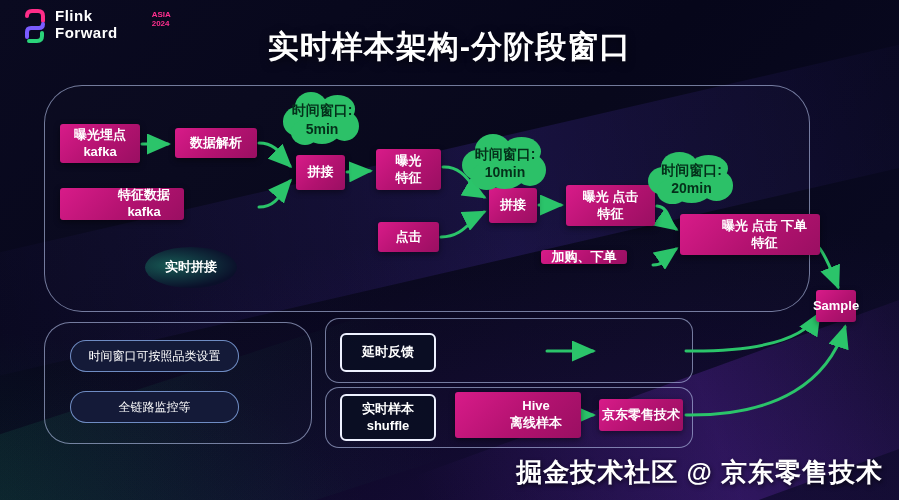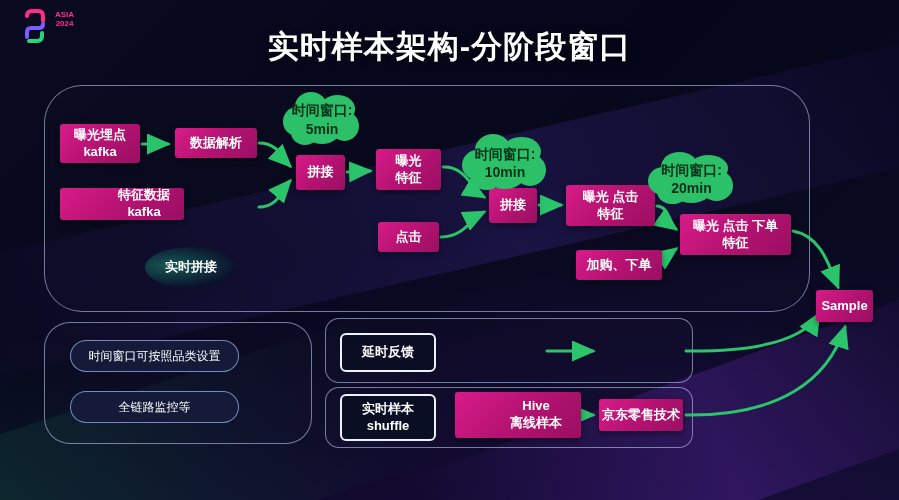--- a/index.html
+++ b/index.html
@@ -15,21 +15,21 @@
   #streak1{left:-100px;top:150px;width:1100px;height:120px;transform:rotate(-13deg);
     background:linear-gradient(90deg,transparent,rgba(110,70,255,0.10) 40%,rgba(110,70,255,0.16) 55%,transparent);}
   #streak2{right:-120px;bottom:-10px;width:600px;height:140px;transform:rotate(-20deg);
     background:linear-gradient(90deg,transparent,rgba(150,60,255,0.20),transparent);}
   #streak3{left:-80px;bottom:-40px;width:520px;height:160px;transform:rotate(-18deg);
     background:linear-gradient(90deg,rgba(40,220,140,0.10),transparent);}
 
   
   .logo{position:absolute;left:22px;top:8px;display:flex;align-items:flex-start;gap:7px;z-index:5;}
   .logo-text{color:#fff;font-weight:bold;font-size:15px;line-height:1.1;letter-spacing:.5px;}
-  .logo-badge{color:#ff2f8e;font-weight:bold;font-size:8px;line-height:1.15;margin-top:2px;text-align:center;}
+  .logo-badge{color:#ff2f8e;font-weight:bold;font-size:8px;line-height:1.15;margin-top:2px;text-align:left;margin-left:27px;}
 
   .page-title{position:absolute;left:0;top:26px;width:100%;text-align:center;color:#fff;
     font-size:31px;font-weight:bold;letter-spacing:1px;z-index:5;
     text-shadow:0 2px 8px rgba(0,0,0,.6);}
 
   
   .panel{position:absolute;border:1px solid rgba(185,198,238,0.6);z-index:1;
     background:rgba(255,255,255,0.012);}
   #panel-main{left:44px;top:85px;width:764px;height:225px;border-radius:38px;}
   #panel-notes{left:44px;top:322px;width:266px;height:120px;border-radius:26px;}
@@ -80,20 +80,24 @@
   <div class="streak" id="streak3"></div>
 
   <div class="logo">
     <span>
       <svg width="26" height="36" viewBox="0 0 26 36">
         <path d="M5 8 q0-5 5-5 h6 q5 0 5 5 v5" fill="none" stroke="#ff2d88" stroke-width="4" stroke-linecap="round"></path>
         <path d="M21 16 q0 4 -4 4 h-8 q-4 0 -4 4 v5" fill="none" stroke="#7a5cff" stroke-width="4" stroke-linecap="round"></path>
         <path d="M7 33 h8 q5 0 5-5 v-3" fill="none" stroke="#2bd47a" stroke-width="4" stroke-linecap="round"></path>
       </svg>
     </span>
+    <div class="logo-text">
+      <div>Flink</div>
+      <div>Forward</div>
+    </div>
     <div class="logo-badge">
       <div>ASIA</div>
       <div>2024</div>
     </div>
   </div>
 
   <div class="page-title">实时样本架构-分阶段窗口</div>
 
   <div class="panel" id="panel-main"></div>
   <div class="panel" id="panel-notes"></div>
@@ -130,25 +134,25 @@
   <div class="node" style="left:175px;top:128px;width:82px;height:30px;">数据解析</div>
   <div class="node" style="left:60px;top:188px;width:80px;height:32px;padding-left:44px;">特征数据
 kafka</div>
   <div class="node" style="left:296px;top:155px;width:49px;height:35px;">拼接</div>
   <div class="node" style="left:376px;top:149px;width:65px;height:41px;">曝光
 特征</div>
   <div class="node" style="left:378px;top:222px;width:61px;height:30px;">点击</div>
   <div class="node" style="left:489px;top:188px;width:48px;height:35px;">拼接</div>
   <div class="node" style="left:566px;top:185px;width:89px;height:41px;">曝光 点击
 特征</div>
-  <div class="node" style="left:576px;top:250px;width:86px;height:30px;">加购、下单</div>
-  <div class="node" style="left:680px;top:214px;width:111px;height:41px;">曝光 点击 下单
+  <div class="node" style="left:541px;top:250px;width:86px;height:14px;">加购、下单</div>
+  <div class="node" style="left:680px;top:214px;width:111px;height:41px;padding-left:29px;">曝光 点击 下单
 特征</div>
   <div class="node ellipse" style="left:145px;top:247px;width:92px;height:41px;">实时拼接</div>
-  <div class="node" style="left:816px;top:290px;width:57px;height:32px;">Sample</div>
+  <div class="node" style="left:816px;top:290px;width:40px;height:32px;">Sample</div>
 
   <div class="cloud" style="left:283px;top:92px;width:78px;height:55px;">
     <span class="bump b1"></span>
     <span class="bump b2"></span>
     <span class="bump b3"></span>
     <span class="bump b4"></span>
     <span class="bump b5"></span>
     <span class="bump b6"></span>
     <span class="cloud-label">时间窗口:
 5min</span>
@@ -178,14 +182,15 @@
   <div class="pill" style="left:70px;top:391px;width:167px;height:30px;">全链路监控等</div>
 
   <div class="node outline" style="left:340px;top:333px;width:92px;height:35px;">延时反馈</div>
 
   <div class="node outline" style="left:340px;top:394px;width:92px;height:43px;">实时样本
 shuffle</div>
   <div class="node" style="left:455px;top:392px;width:90px;height:46px;padding-left:36px;">Hive
 离线样本</div>
   <div class="node" style="left:599px;top:399px;width:84px;height:32px;">京东零售技术</div>
 
+  <div class="watermark">掘金技术社区 @ 京东零售技术</div>
 
 </div>
 
 </body></html>

